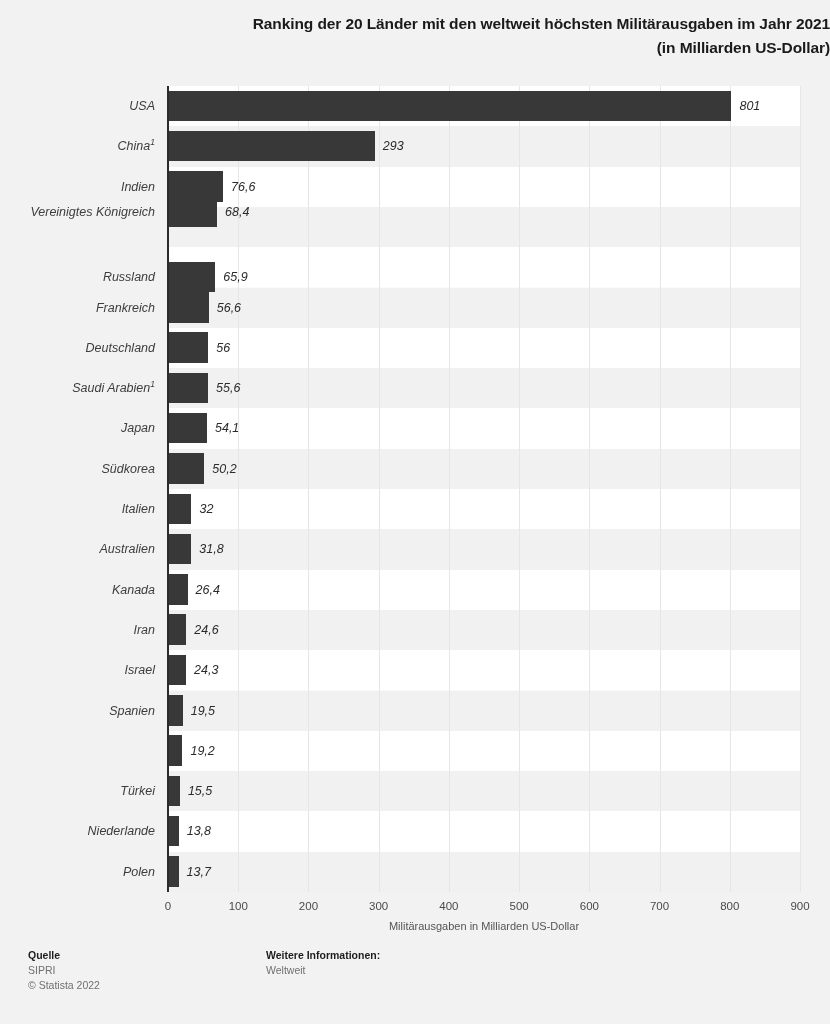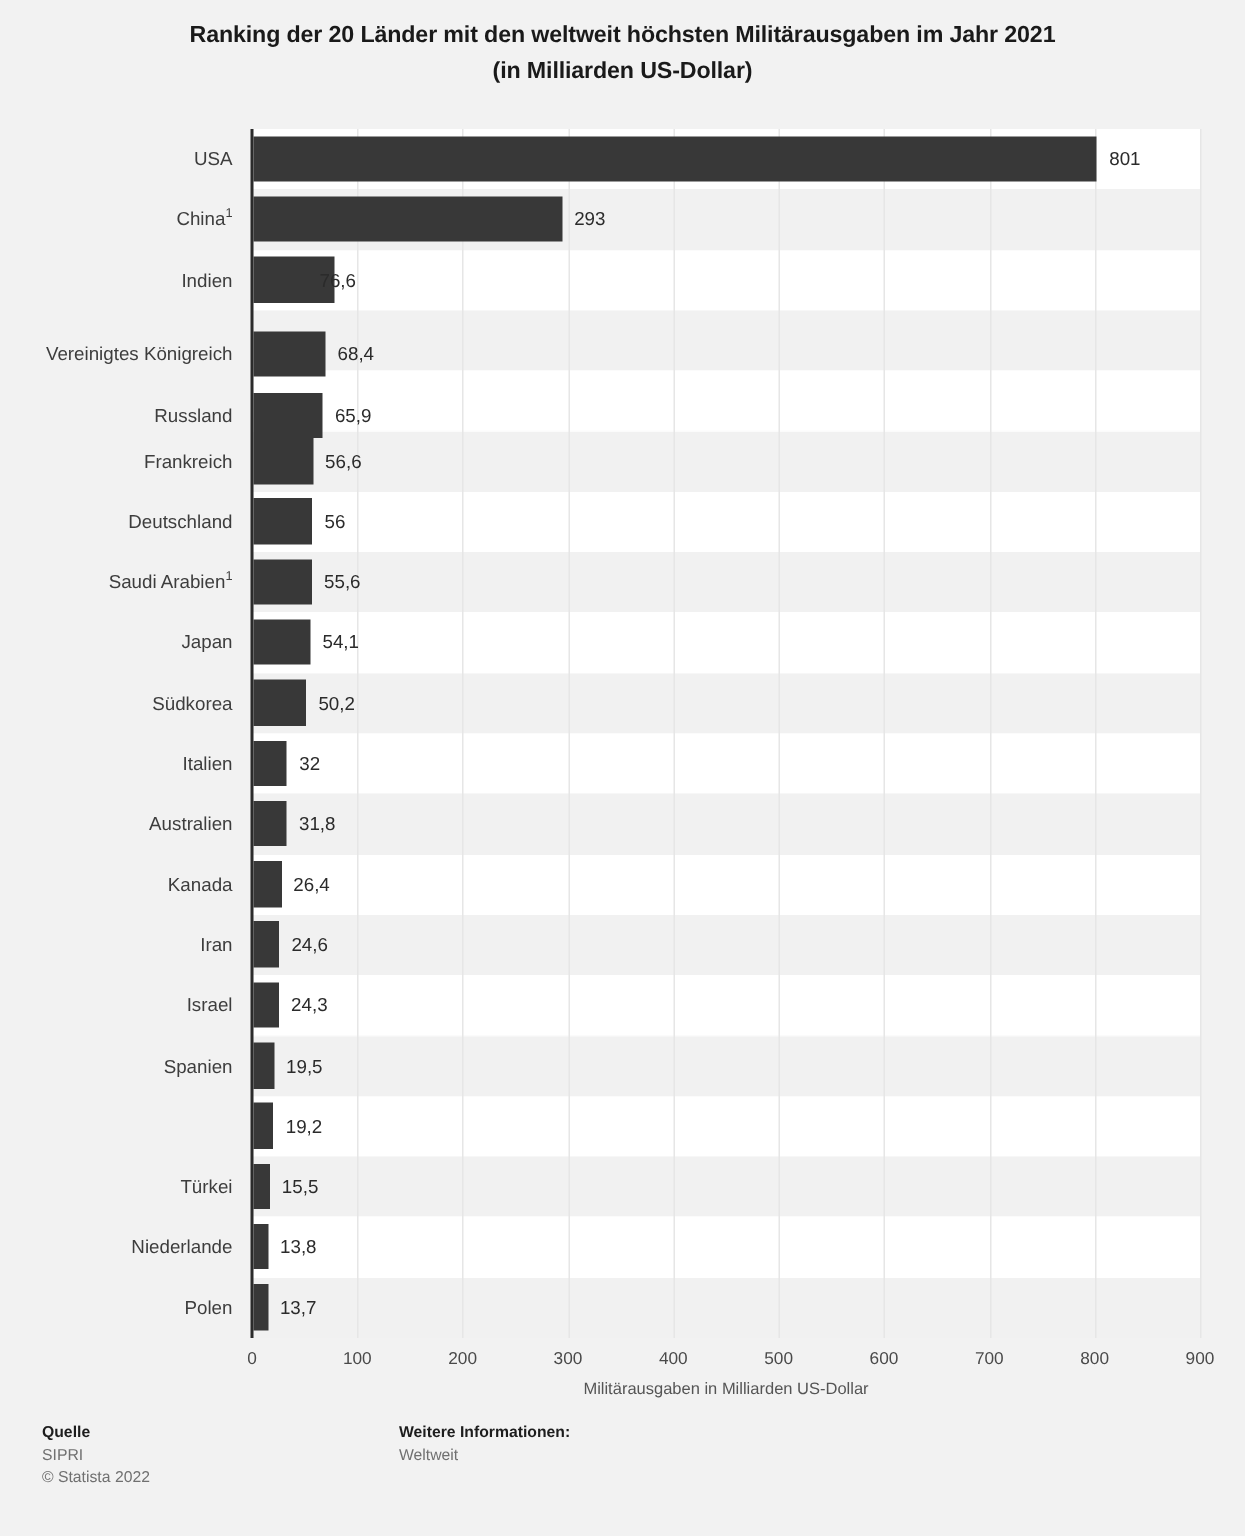--- a/index.html
+++ b/index.html
@@ -12,37 +12,38 @@
     background: #f2f2f2;
     font-family: "Liberation Sans", sans-serif;
     color: #333333;
     overflow: hidden;
     position: relative;
   }
 
   
   #title-block {
     padding-top: 12px;
-    text-align: center;
+    text-align: right;
   }
   .title-line {
     font-size: 15.5px;
     font-weight: bold;
     color: #1a1a1a;
     line-height: 24px;
     letter-spacing: -0.1px;
   }
 
   
   #chart-area {
     position: absolute;
     left: 0;
     top: 86px;
     width: 732px;
     height: 810px;
+    font-style: italic;
   }
 
   
   #plot {
     position: absolute;
     left: 168px;
     top: 0px;
     width: 632px;
     height: 806px;
     background: #fbfbfb;
@@ -217,23 +218,23 @@
         <div class="val-label" style="left: 739.48px;">801</div>
       </div>
       <div class="bar-row" style="top: 40.3px; border-radius: 18px;">
         <div class="cat-label">China<sup>1</sup></div>
         <div class="bar" style="width: 205.751px; background: rgb(56, 56, 56);"></div>
         <div class="val-label" style="left: 382.751px;">293</div>
       </div>
       <div class="bar-row" style="top: 80.6px;">
         <div class="cat-label">Indien</div>
         <div class="bar" style="width: 53.7902px; background: rgb(56, 56, 56);"></div>
-        <div class="val-label" style="left: 213px;">76,6</div>
-      </div>
-      <div class="bar-row" style="top: 130px;">
+        <div class="val-label" style="left: 231px;">76,6</div>
+      </div>
+      <div class="bar-row" style="top: 106px;">
         <div class="cat-label">Vereinigtes Königreich</div>
         <div class="bar" style="width: 48.032px; background: rgb(56, 56, 56);"></div>
         <div class="val-label" style="left: 225.032px;">68,4</div>
       </div>
       <div class="bar-row" style="top: 161.2px; margin-top: 10px;">
         <div class="cat-label">Russland</div>
         <div class="bar" style="width: 46.2764px; background: rgb(56, 56, 56);"></div>
         <div class="val-label" style="left: 223.276px;">65,9</div>
       </div>
       <div class="bar-row" style="top: 201.5px;">

